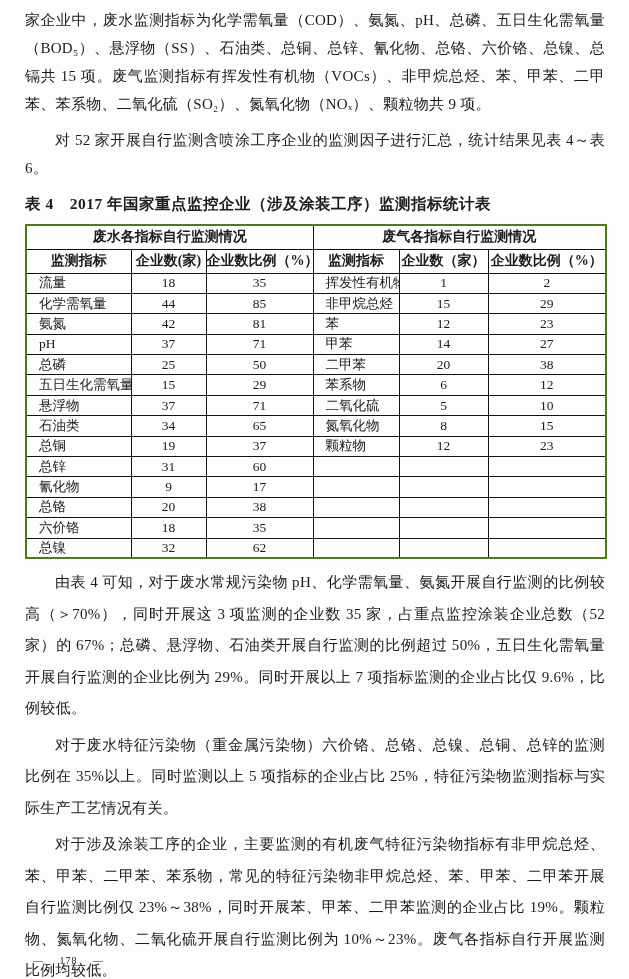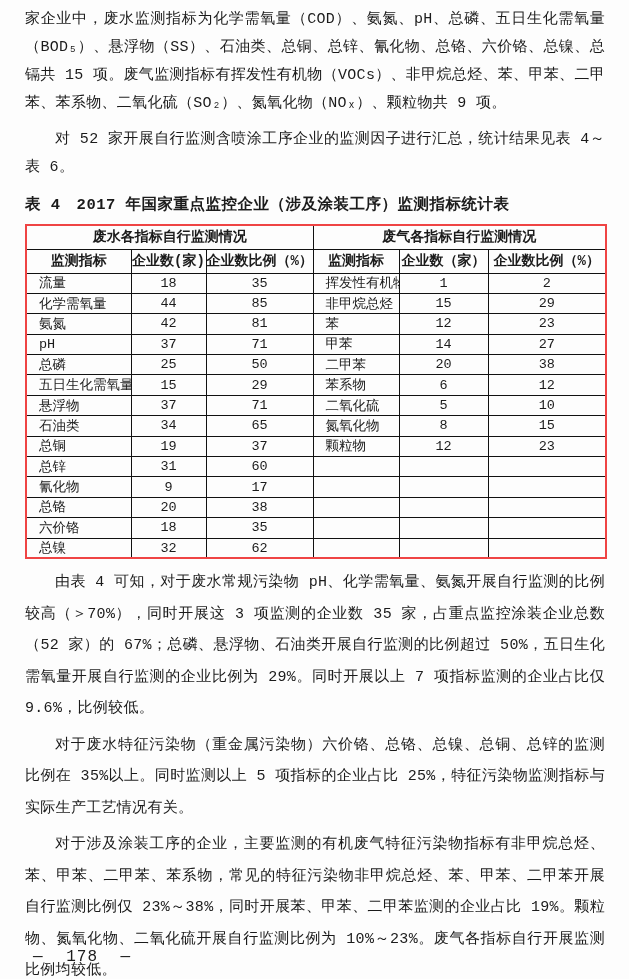--- a/index.html
+++ b/index.html
@@ -4,21 +4,21 @@
 <style>
   * { margin: 0; padding: 0; box-sizing: border-box; }
   html, body { background: #e8e8e8; }
   .page {
     position: relative;
     width: 629px;
     height: 979px;
     margin: 0 auto;
     background: #fdfdfd;
     color: #1b1b1b;
-    font-family: Liberation Mono, monospace;
+    font-family: Liberation Serif, serif;
     overflow: hidden;
   }
   .content { padding: 4px 24px 0 25px; }
 
   .para {
     font-size: 15px;
     letter-spacing: 0.3px;
     text-align: justify;
     color: #1b1b1b;
   }
@@ -36,21 +36,21 @@
     text-align: left;
     font-weight: bold;
     font-size: 15.5px;
     letter-spacing: 0.5px;
   }
 
   table.stats {
     width: 580px;
     border-collapse: collapse;
     table-layout: fixed;
-    border: 2px solid #ef4444;
+    border: 2px solid #4d7c0f;
     font-size: 13.5px;
   }
   table.stats th, table.stats td {
     border: 1px solid #111;
     overflow: hidden;
     white-space: nowrap;
   }
   table.stats th {
     height: 24px;
     font-weight: bold;
@@ -59,21 +59,21 @@
   }
   table.stats tr.group-row th { border-bottom-width: 1px; }
   table.stats td { height: 20.4px; padding: 0 2px; }
   table.stats td.ind { text-align: left; padding-left: 12px; }
   table.stats td.num { text-align: center; margin-top: 25px; }
 
   .page-number {
     position: absolute;
     left: 33px;
     bottom: 13px;
-    font-size: 16px;
+    font-size: 10px;
     letter-spacing: 1px;
     word-spacing: 12px;
     color: #1b1b1b;
   }
 </style>
 </head>
 <body>
 
 <div class="page">
   <div class="content">

